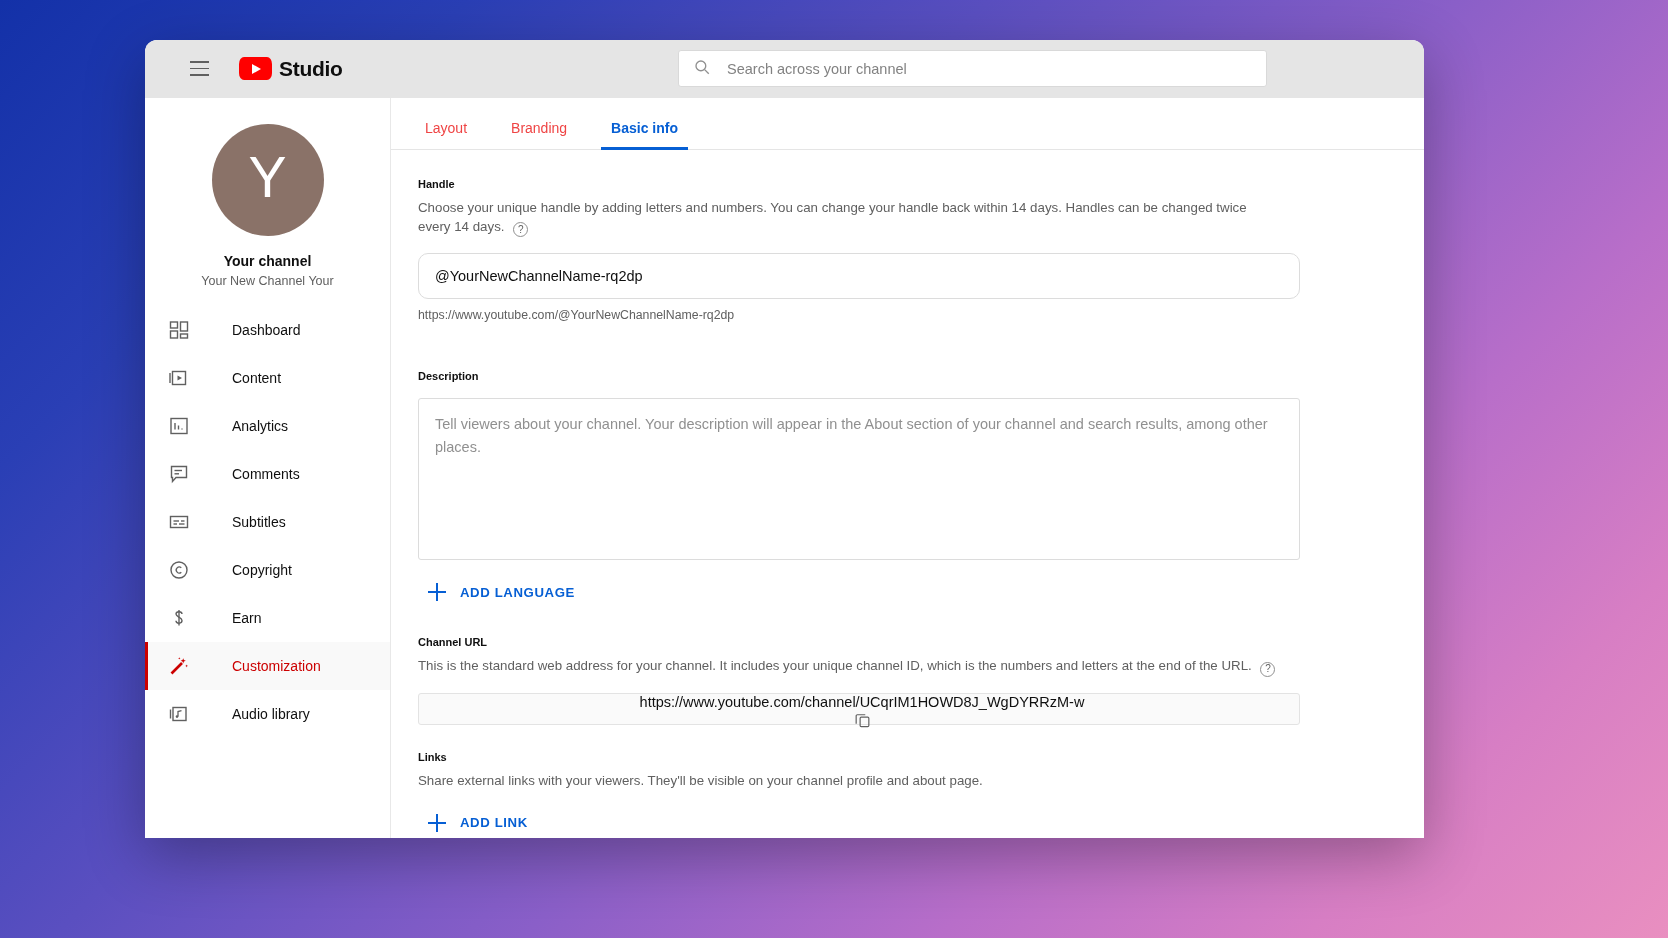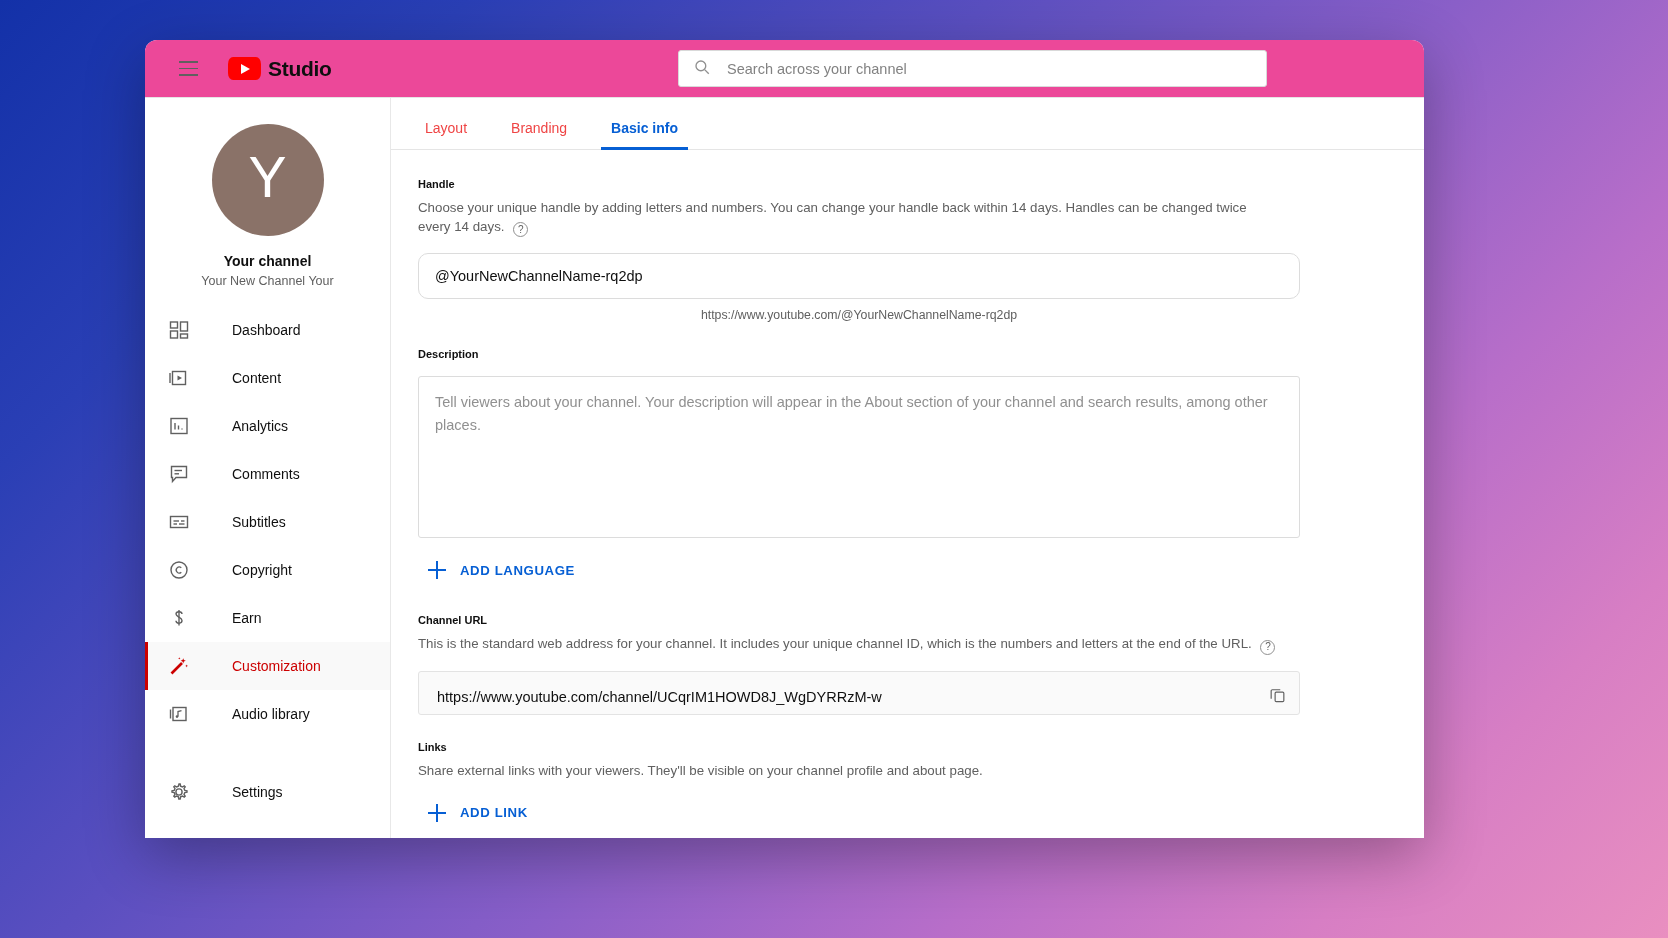--- a/index.html
+++ b/index.html
@@ -37,23 +37,23 @@
     display: flex;
     flex-direction: column;
   }
 
   
   .topbar {
     height: 58px;
     min-height: 58px;
     display: flex;
     align-items: center;
-    background: #ec4899;
+    background: #e5e5e5;
     border-bottom: 1px solid #e5e5e5;
-    padding: 0 15px;
+    padding: 0 26px;
   }
   .hamburger {
     width: 40px; height: 40px;
     display: flex; flex-direction: column;
     justify-content: center; align-items: center;
     gap: 5px;
     cursor: pointer;
     margin-left: 8px;
   }
   .hamburger span {
@@ -261,21 +261,20 @@
     font-family: "Liberation Sans", sans-serif;
     font-size: 14.5px;
     color: #0f0f0f;
     width: 100%;
     background: transparent;
   }
   .helper {
     margin-top: 9px;
     font-size: 12.3px;
     color: #606060;
-    text-align: center;
   }
 
   .area {
     margin-top: 16px;
     height: 162px;
     border: 1px solid #dcdcdc;
     border-radius: 3px;
     padding: 14px 16px;
     background: #fff;
   }
@@ -311,36 +310,37 @@
   .plus::before, .plus::after {
     content: "";
     position: absolute;
     background: #065fd4;
   }
   .plus::before { left: 0; right: 0; top: 8px; height: 1.6px; }
   .plus::after { top: 0; bottom: 0; left: 8px; width: 1.6px; }
 
   .readfield {
     margin-top: 16px;
-    height: 44px;
+    height: 32px;
     border: 1px solid #e3e3e3;
     border-radius: 3px;
     background: #fafafa;
     display: flex;
     align-items: center;
-    padding: 7px 12px 0 18px;
+    padding: 0 12px 0 18px;
+    flex-direction: column;
   }
   .readfield .urltext {
     font-size: 14.5px;
     color: #0f0f0f;
     flex: 1;
   }
   .copy-ico { cursor: pointer; flex: 0 0 auto; }
 
-  .gap-l { margin-top: 26px; }
+  .gap-l { margin-top: 48px; }
   .gap-m { margin-top: 26px; }
 </style>
 </head>
 <body>
 
 <div class="window">
 
   <div class="topbar">
     <div class="hamburger">
       <span></span>
@@ -478,29 +478,20 @@
               <line x1="3.5" y1="7.5" x2="3.5" y2="16.5"></line>
               <path d="M11,14.5 V9.5 L14.5,8.7" stroke-width="1.3"></path>
               <circle cx="10" cy="14.6" r="1.3" fill="#606060" stroke="none"></circle>
             </svg>
           </span>
           <span class="nlabel">Audio library</span>
         </div>
 
       </div>
 
-      <div class="nav-item nav-settings">
-        <span class="nav-ico">
-          <svg width="24" height="24" viewBox="0 0 24 24" fill="none" stroke="#606060" stroke-width="1.4">
-            <circle cx="12" cy="12" r="3.1"></circle>
-            <path d="M12,4 L13.2,4 L13.6,6.2 L15.4,7 L17.2,5.8 L18.2,6.8 L17,8.6 L17.8,10.4 L20,10.8 L20,12.2 L17.8,12.6 L17,14.4 L18.2,16.2 L17.2,17.2 L15.4,16 L13.6,16.8 L13.2,19 L11.8,19 L11.4,16.8 L9.6,16 L7.8,17.2 L6.8,16.2 L8,14.4 L7.2,12.6 L5,12.2 L5,10.8 L7.2,10.4 L8,8.6 L6.8,6.8 L7.8,5.8 L9.6,7 L11.4,6.2 Z"></path>
-          </svg>
-        </span>
-        <span class="nlabel">Settings</span>
-      </div>
     </div>
 
     <div class="main">
 
       <div class="tabs">
         <div class="tab">Layout</div>
         <div class="tab">Branding</div>
         <div class="tab active">Basic info</div>
       </div>
 

